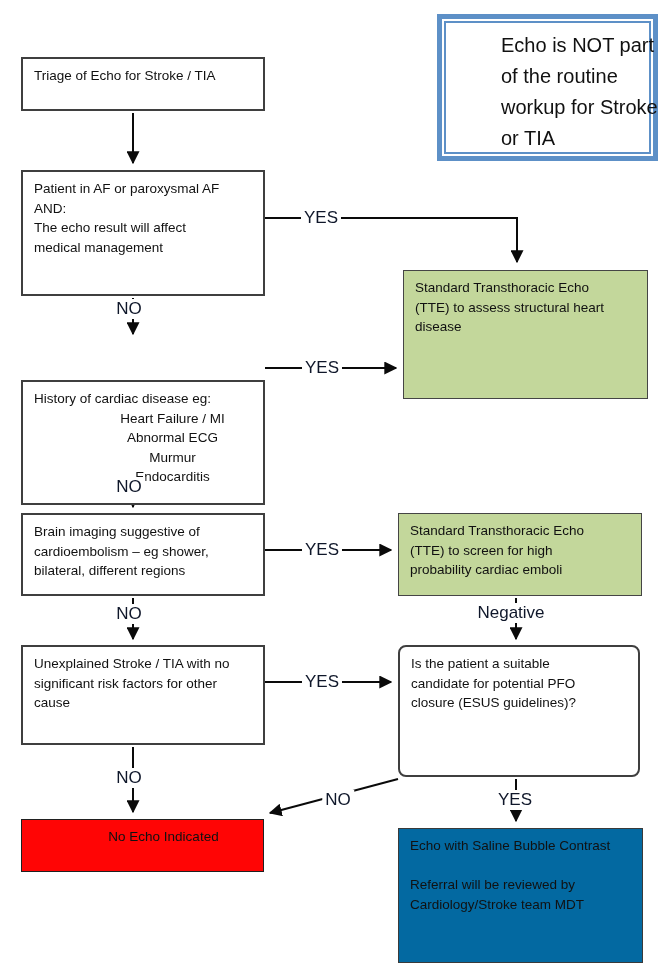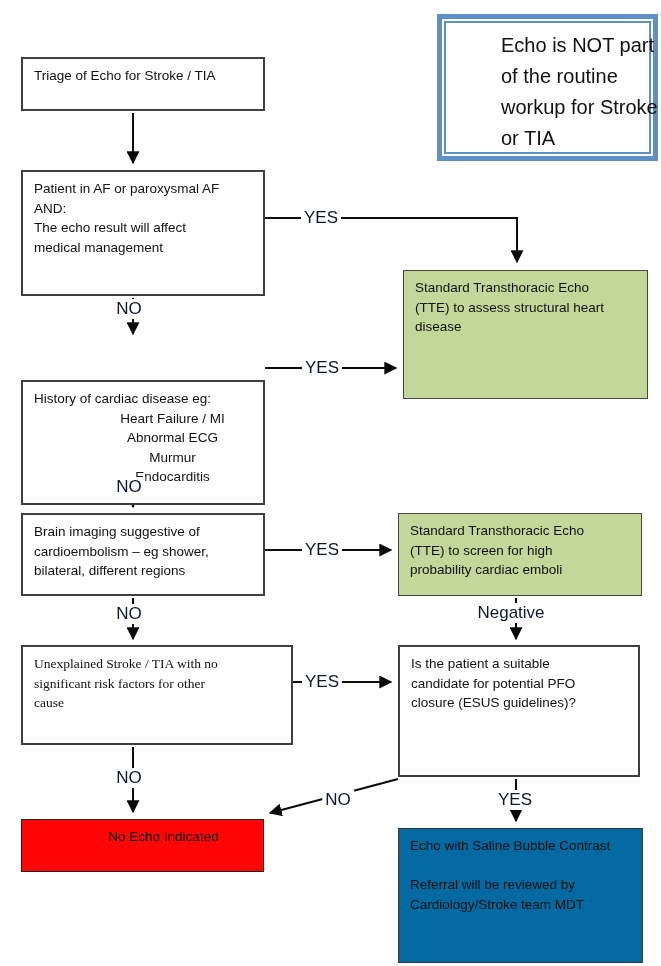--- a/index.html
+++ b/index.html
@@ -108,39 +108,39 @@
     <div class="line ind54">Murmur</div>
     <div class="line ind54">Endocarditis</div>
   </div>
 
   <div class="node" style="left:21px;top:513px;width:244px;height:83px;">
     <div class="line">Brain imaging suggestive of</div>
     <div class="line">cardioembolism – eg shower,</div>
     <div class="line">bilateral, different regions</div>
   </div>
 
-  <div class="node" style="left:21px;top:645px;width:272px;height:100px;font-family:Liberation Serif, serif;">
+  <div class="node" style="left:21px;top:645px;width:244px;height:100px;">
     <div class="line">Unexplained Stroke / TIA with no</div>
     <div class="line">significant risk factors for other</div>
     <div class="line">cause</div>
   </div>
 
   <div class="node green" style="left:403px;top:270px;width:245px;height:129px;">
     <div class="line">Standard Transthoracic Echo</div>
     <div class="line">(TTE) to assess structural heart</div>
     <div class="line">disease</div>
   </div>
 
   <div class="node green" style="left:398px;top:513px;width:244px;height:83px;">
     <div class="line">Standard Transthoracic Echo</div>
     <div class="line">(TTE) to screen for high</div>
     <div class="line">probability cardiac emboli</div>
   </div>
 
-  <div class="node" style="left:398px;top:645px;width:242px;height:132px;">
+  <div class="node" style="left:398px;top:645px;width:242px;height:132px;border-radius:8px;">
     <div class="line">Is the patient a suitable</div>
     <div class="line">candidate for potential PFO</div>
     <div class="line">closure (ESUS guidelines)?</div>
   </div>
 
   <div class="node red" style="left:21px;top:819px;width:243px;height:53px;">
     <div class="line">No Echo Indicated</div>
   </div>
 
   <div class="node yellow" style="left:398px;top:828px;width:245px;height:135px;">

